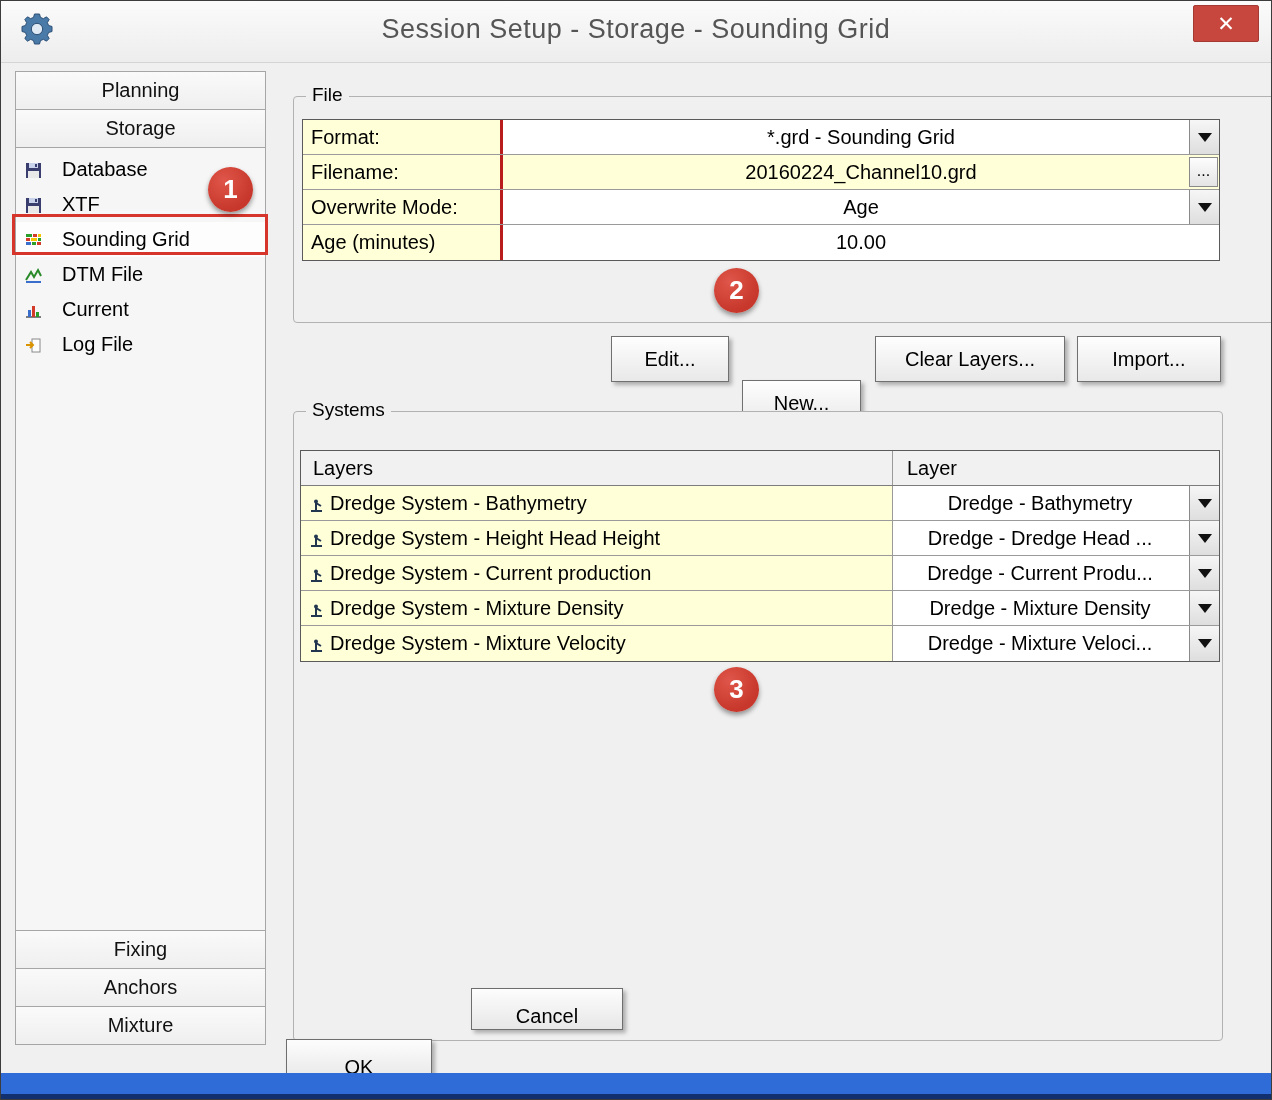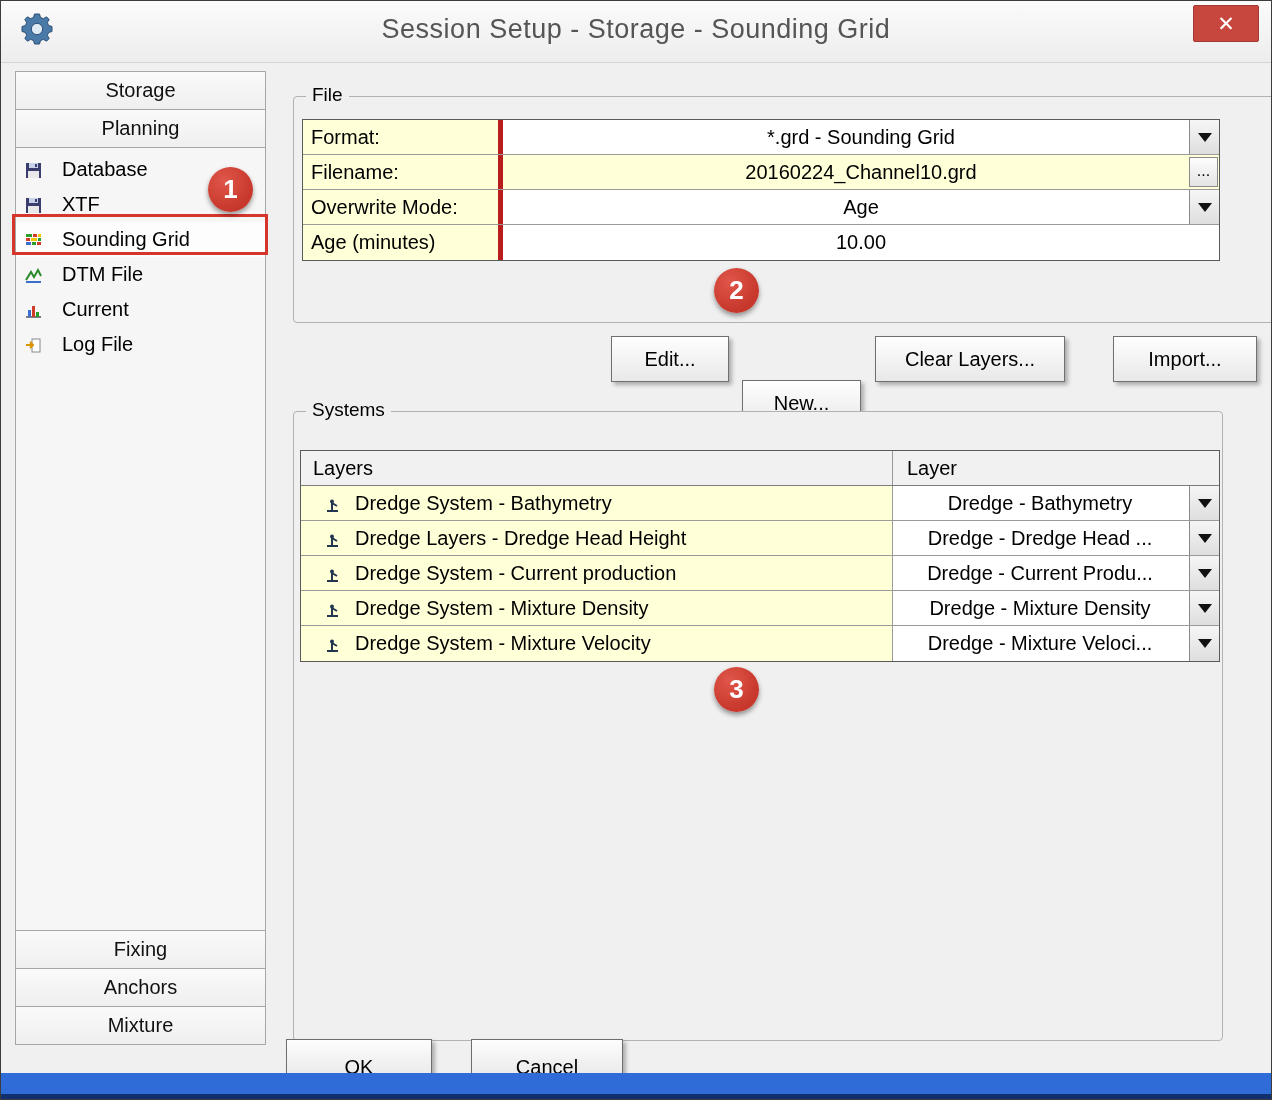--- a/index.html
+++ b/index.html
@@ -41,21 +41,21 @@
   .group { position:absolute; border:1px solid #b2b2b2; border-radius:4px; background:#f0f0f0; }
   .group-label { position:absolute; top:-13px; left:12px; background:#f0f0f0; padding:0 6px;
                  font-size:19px; color:#000; }
   .group-file { left:292px; top:95px; width:1012px; height:227px; }
   .group-systems { left:292px; top:410px; width:930px; height:630px; }
 
   
   .ftable { position:absolute; left:8px; top:22px; width:918px; border:1px solid #5a5a5a; }
   .frow { display:flex; height:35px; border-bottom:1px solid #9a9a9a; }
   .frow:last-child { border-bottom:none; }
-  .fcell-label { width:200px; flex:0 0 200px; background:#ffffd8; border-right:5px solid #b91c1c;
+  .fcell-label { width:200px; flex:0 0 200px; background:#ffffd8; border-right:3px solid #b91c1c;
                  display:flex; align-items:center; padding-left:8px; font-size:20px; }
   .fcell-value { flex:1 1 auto; display:flex; align-items:center; justify-content:center;
                  font-size:20px; background:#fff; position:relative; }
   .fcell-value.yellow { background:#ffffd8; }
   .combo-btn { position:absolute; right:0; top:0; width:30px; height:100%;
                background:linear-gradient(#f6f6f6,#dedede); border-left:1px solid #8a8a8a;
                display:flex; align-items:center; justify-content:center; }
   .combo-btn::after { content:""; width:0; height:0; border-left:7px solid transparent;
                       border-right:7px solid transparent; border-top:9px solid #111; }
   .browse-btn { position:absolute; right:1px; top:2px; width:29px; height:30px;
@@ -64,43 +64,43 @@
                 padding-bottom:6px; }
 
   
   .cmd-row { position:absolute; left:0; top:335px; width:1272px; height:46px; }
   .cmd-btn { position:absolute; height:46px; background:linear-gradient(#fefefe,#e8e8e8);
              border:1px solid #707070; box-shadow:3px 3px 4px rgba(0,0,0,.28);
              font-size:20px; color:#000; display:flex; align-items:center; justify-content:center; }
   .cmd-edit   { left:610px; width:118px; }
   .cmd-new    { left:741px; width:119px;margin-top:44px; }
   .cmd-clear  { left:874px; width:190px; }
-  .cmd-import { left:1076px; width:144px;margin-left:36px; }
+  .cmd-import { left:1076px; width:144px; }
 
   
   .stable { position:absolute; left:6px; top:38px; width:920px; border:1px solid #5a5a5a; }
   .shead { display:flex; height:35px; background:#f1f1f1; border-bottom:1px solid #7c7c7c; }
   .shead .col-system { width:592px; flex:0 0 592px; border-right:1px solid #9a9a9a;
                        display:flex; align-items:center; padding-left:12px; font-size:20px; }
   .shead .col-layer  { flex:1 1 auto; display:flex; align-items:center; padding-left:14px; font-size:20px; }
   .srow { display:flex; height:35px; border-bottom:1px solid #9a9a9a; }
   .srow:last-child { border-bottom:none; }
   .scell-system { width:592px; flex:0 0 592px; background:#ffffd8; border-right:1px solid #9a9a9a;
-                  display:flex; align-items:center; gap:13px; padding-left:24px; font-size:20px; }
+                  display:flex; align-items:center; gap:4px; padding-left:8px; font-size:20px; }
   .scell-layer { flex:1 1 auto; background:#fff; position:relative; display:flex;
                  align-items:center; justify-content:center; font-size:20px;
                  padding-right:32px; white-space:nowrap; overflow:hidden; }
 
   
   .foot-btn { position:absolute; height:42px; background:linear-gradient(#fdfdfd,#e7e7e7);
               border:1px solid #6e6e6e; box-shadow:3px 3px 4px rgba(0,0,0,.28);
               font-size:20px; display:flex; align-items:flex-start; justify-content:center;
               padding-top:16px; z-index:5; }
   .foot-ok { left:285px; top:1038px; width:146px; }
-  .foot-cancel { left:470px; top:1038px; width:152px; }
+  .foot-cancel { left:470px; top:987px; width:152px; }
 
   .blue-band { position:absolute; left:0; right:0; top:1072px; height:28px;
                background:linear-gradient(#2f6cd8 0 21px, #12306e 21px 28px); z-index:10; }
 
   
   .annot-circle { position:absolute; width:45px; height:45px; border-radius:50%;
                   background:radial-gradient(circle at 35% 30%, #e0564a, #c7372b 70%);
                   box-shadow:0 3px 5px rgba(0,0,0,.4);
                   color:#fff; font-size:26px; font-weight:bold;
                   display:flex; align-items:center; justify-content:center; z-index:50; }
@@ -118,22 +118,22 @@
       <svg width="40" height="40" viewBox="0 0 24 24">
         <path fill="#4a7aa8" stroke="#2c4f77" stroke-width="0.6" d="M21 13.5l-2.1.6a7 7 0 0 1-.7 1.7l1.1 1.9-1.6 1.6-1.9-1.1a7 7 0 0 1-1.7.7L13.5 21h-3l-.6-2.1a7 7 0 0 1-1.7-.7l-1.9 1.1-1.6-1.6 1.1-1.9a7 7 0 0 1-.7-1.7L3 13.5v-3l2.1-.6a7 7 0 0 1 .7-1.7L4.7 6.3l1.6-1.6 1.9 1.1a7 7 0 0 1 1.7-.7L10.5 3h3l.6 2.1a7 7 0 0 1 1.7.7l1.9-1.1 1.6 1.6-1.1 1.9a7 7 0 0 1 .7 1.7l2.1.6z"></path>
         <circle cx="12" cy="12" r="3.4" fill="#dfeaf4" stroke="#2c4f77" stroke-width="0.6"></circle>
       </svg>
     </span>
     <div class="title">Session Setup - Storage -  Sounding Grid</div>
     <div class="close-btn">✕</div>
   </div>
 
   <div class="sidebar">
+    <div class="nav-btn">Planning</div>
     <div class="nav-btn">Storage</div>
-    <div class="nav-btn">Planning</div>
 
     <div class="side-list">
 
       <div class="side-item">
         <span class="side-ico">
           <svg width="17" height="17">
               <rect x="1" y="1" width="15" height="15" fill="#3a3e6e"></rect>
               <rect x="4" y="1" width="9" height="5" fill="#c8d2ea"></rect>
               <rect x="10" y="2" width="2" height="3" fill="#3a3e6e"></rect>
               <rect x="3" y="9" width="11" height="7" fill="#e9e9e9"></rect>
@@ -286,21 +286,21 @@
       </div>
 
       <div class="srow">
         <div class="scell-system">
           <span class="side-ico">
             <svg width="15" height="15">
                 <path d="M2 13 h11 M7 13 V5 M7 5 L12 8" stroke="#22364f" stroke-width="2" fill="none"></path>
                 <circle cx="7" cy="3.5" r="2" fill="#22364f"></circle>
               </svg>
           </span>
-          <span>Dredge Layers - Dredge Head Height</span>
+          <span>Dredge System - Height Head Height</span>
         </div>
         <div class="scell-layer">
           <span>Dredge - Dredge Head ...</span>
           <span class="combo-btn"></span>
         </div>
       </div>
 
       <div class="srow">
         <div class="scell-system">
           <span class="side-ico">

